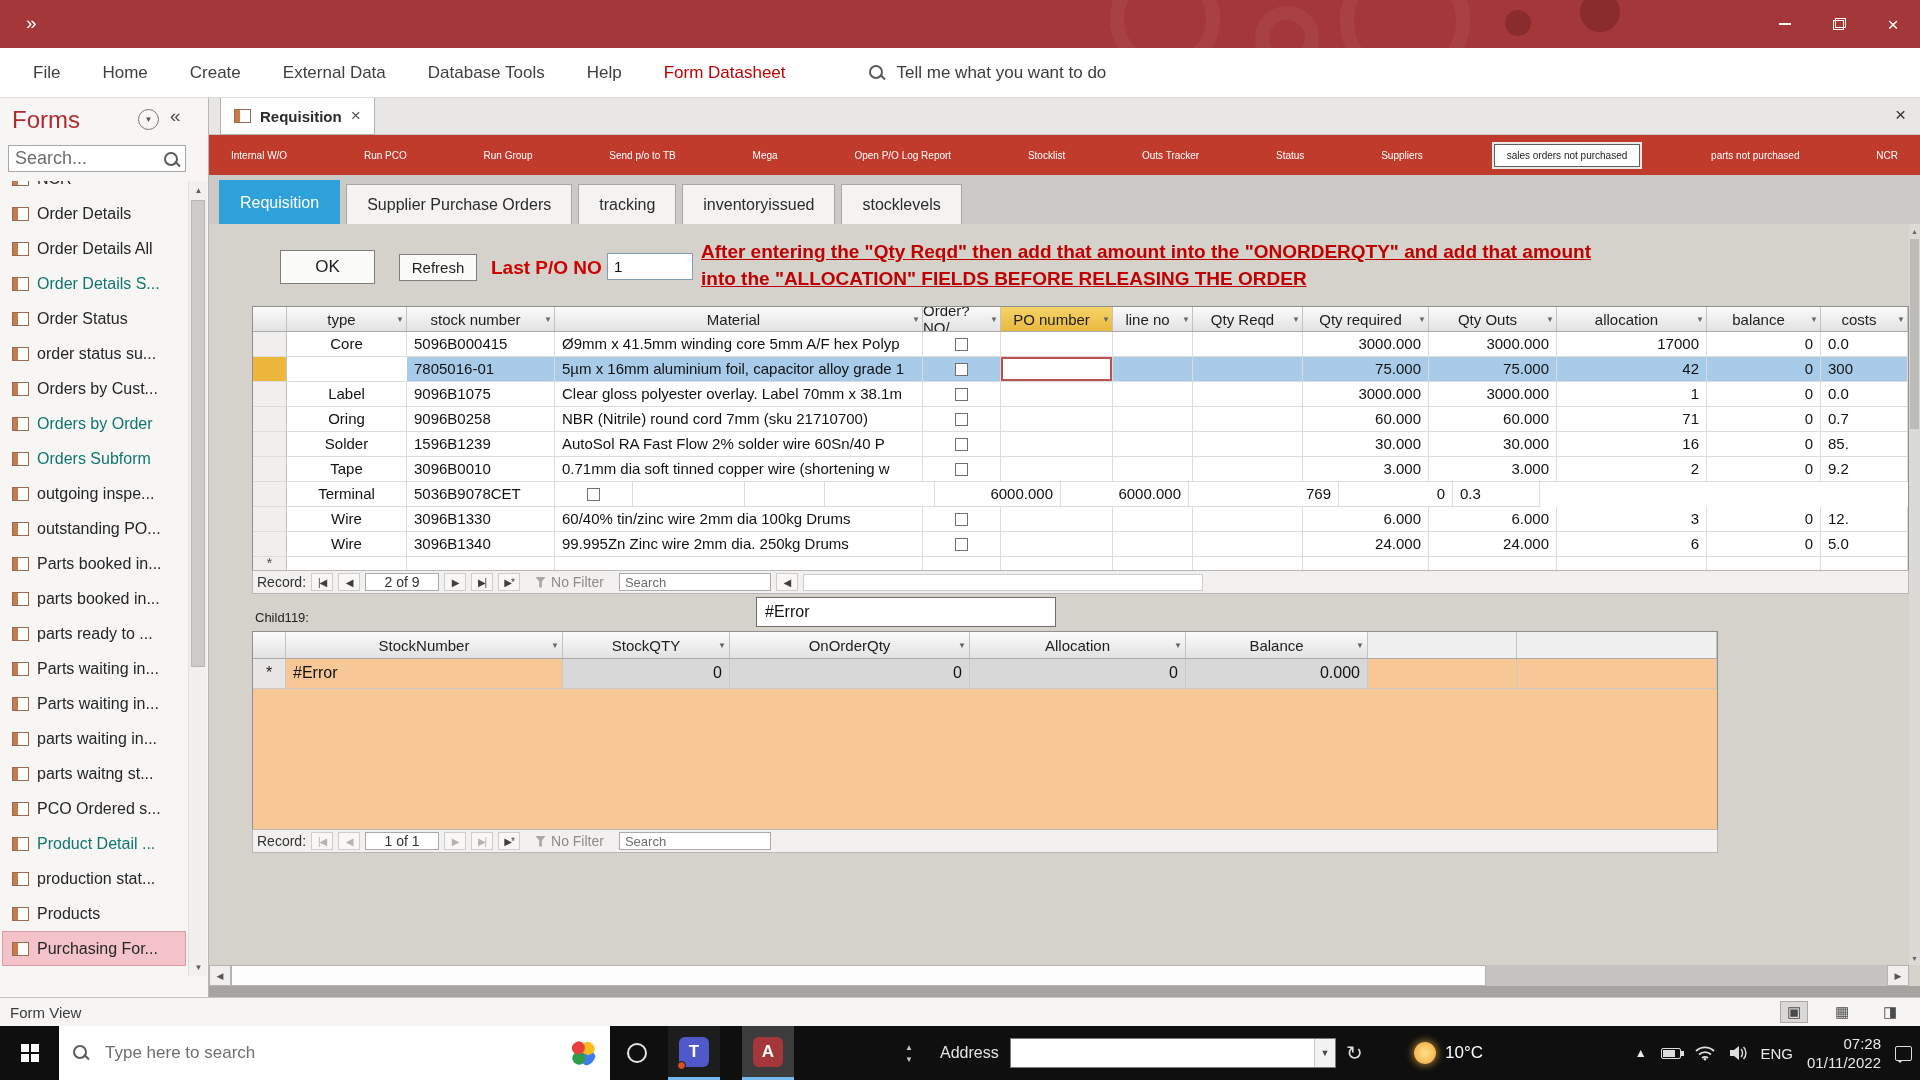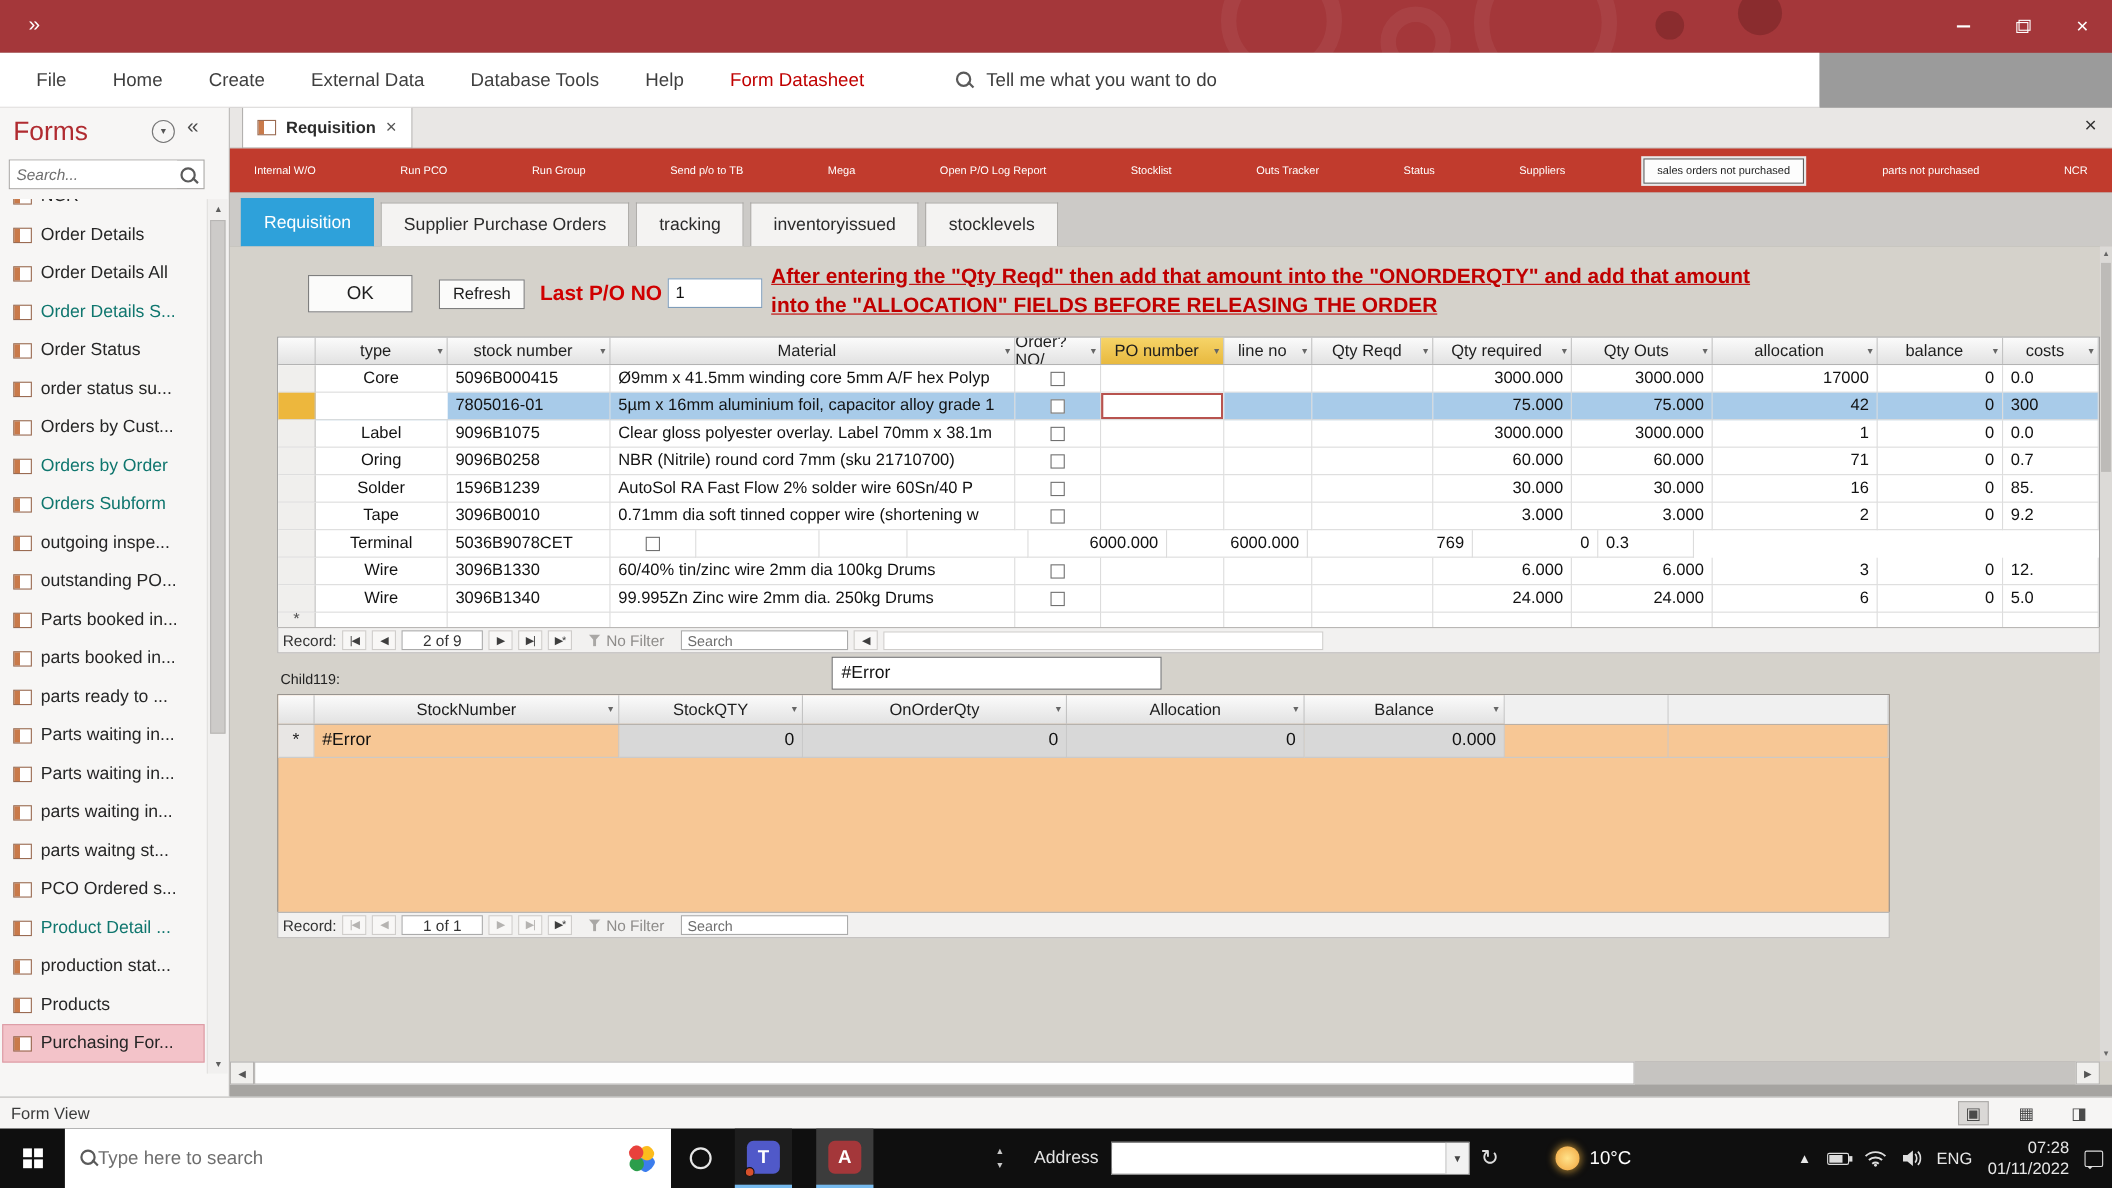--- a/index.html
+++ b/index.html
@@ -15,36 +15,36 @@
 .deco-dot{position:absolute;border-radius:50%;background:rgba(60,10,10,.25)}
 #win-controls{position:absolute;right:0;top:0;height:48px;display:flex}
 .win-btn{width:54px;height:48px;display:flex;align-items:center;justify-content:center}
 .ico-min{width:12px;height:2px;background:#fff}
 .ico-max{position:relative;width:13px;height:12px}
 .ico-max::before{content:"";position:absolute;left:0;bottom:0;width:9px;height:8px;border:1.5px solid #fff}
 .ico-max::after{content:"";position:absolute;right:0;top:0;width:9px;height:8px;border:1.5px solid #fff}
 .ico-close{font-size:19px;color:#fff;line-height:1}
 
 
-#menubar{position:absolute;left:0;top:48px;width:1654px;height:50px;background:#fff;border-bottom:1px solid #E0DEDC;display:flex;align-items:center;padding-left:12px;font-size:17px;color:#3F3F3F}
+#menubar{position:absolute;left:0;top:48px;width:1920px;height:50px;background:#fff;border-bottom:1px solid #E0DEDC;display:flex;align-items:center;padding-left:12px;font-size:17px;color:#3F3F3F}
 .menu-item{padding:0 21px;line-height:50px}
 .menu-item.active{color:#C00000}
 #tellme{display:flex;align-items:center;gap:12px;margin-left:62px;color:#3C3C3C}
 .mag{position:relative;width:16px;height:16px;display:inline-block}
 .mag::before{content:"";position:absolute;left:0;top:0;width:10px;height:10px;border:2px solid #5A5A5A;border-radius:50%}
 .mag::after{content:"";position:absolute;left:10px;top:11px;width:7px;height:2px;background:#5A5A5A;transform:rotate(45deg)}
 
 
 #sidebar{position:absolute;left:0;top:98px;width:209px;height:899px;background:#F7F6F5;border-right:1px solid #B9B7B5}
 #nav-header{position:relative;height:43px}
 #nav-title{position:absolute;left:12px;top:8px;font-size:24px;color:#B02B30}
 #nav-menu-btn{position:absolute;left:138px;top:11px;width:21px;height:21px;border:1.5px solid #767676;border-radius:50%;display:flex;align-items:center;justify-content:center;font-size:8px;color:#555}
 #nav-collapse{position:absolute;left:170px;top:7px;font-size:19px;color:#4A4A4A}
 #nav-search{position:absolute;left:8px;top:47px;width:178px;height:27px;background:#fff;border:1px solid #A9A7A5}
-#nav-search input{position:absolute;left:0;top:0;width:152px;height:25px;border:none;padding:0 6px;font-size:14px;font-style:italic;color:#1d4ed8}
+#nav-search input{position:absolute;left:0;top:0;width:152px;height:25px;border:none;padding:0 6px;font-size:18px;color:#1d4ed8}
 #nav-search .mag{position:absolute;right:5px;top:6px}
 #nav-list-clip{position:absolute;left:0;top:83px;width:188px;height:795px;overflow:hidden}
 #nav-list{margin-top:-20px}
 .nav-item{height:35px;display:flex;align-items:center;gap:8px;padding-left:9px;margin:0 2px;border:1px solid transparent;font-size:16px;color:#262626}
 .nav-item.dimmed{color:#0f766e}
 .nav-item.selected{background:#F3C3C9;border-color:#DB9AA3}
 .form-ico{flex:none;width:17px;height:14px;border:1px solid #9A6B52;background:linear-gradient(to right,#C97A4A 0 5px,#fff 5px)}
 #nav-scrollbar{position:absolute;left:188px;top:83px;width:19px;height:795px;background:#F1F0EF;border-left:1px solid #E2E0DE}
 .ns-btn{position:absolute;left:0;width:19px;height:18px;display:flex;align-items:center;justify-content:center;font-size:8px;color:#5E5E5E}
 .ns-btn.up{top:0}.ns-btn.ns-down{bottom:0}
@@ -137,21 +137,21 @@
 #status-label{margin-left:10px}
 #status-views{position:absolute;right:16px;top:3px;display:flex;gap:20px}
 .sv{width:28px;height:22px;display:flex;align-items:center;justify-content:center;font-size:15px;color:#4A4A4A;border:1px solid transparent}
 .sv.active{background:#DAD8D6;border-color:#ABA9A7}
 
 
 #taskbar{position:absolute;left:0;top:1026px;width:1920px;height:54px;background:#0F0F0F;color:#E8E8E8}
 #tb-start{position:absolute;left:0;top:0;width:59px;height:54px;display:flex;align-items:center;justify-content:center}
 .winlogo{display:grid;grid-template-columns:8px 8px;grid-template-rows:8px 8px;gap:2px}
 .winlogo i{background:#fff}
-#tb-search{position:absolute;left:59px;top:0;width:551px;height:54px;background:#fff;display:flex;align-items:center;padding:0 14px;gap:0}
+#tb-search{position:absolute;left:59px;top:0;width:551px;height:54px;background:#fff;display:flex;align-items:center;padding:0 14px;gap:16px}
 #tb-search input{flex:1;border:none;font-size:17px;color:#333;background:transparent}
 #cortana-swirl{flex:none;width:26px;height:26px;border-radius:50%;background:
  radial-gradient(circle at 32% 30%,#E8413C 0 6px,transparent 7px),
  radial-gradient(circle at 70% 32%,#FCBC1D 0 6px,transparent 7px),
  radial-gradient(circle at 34% 70%,#2C9E4B 0 6px,transparent 7px),
  radial-gradient(circle at 70% 70%,#3B7DED 0 7px,transparent 8px)}
 #tb-cortana{position:absolute;left:618px;top:0;width:38px;height:54px;display:flex;align-items:center;justify-content:center}
 .ring{width:20px;height:20px;border:2px solid #E6E6E6;border-radius:50%}
 .tb-app{position:absolute;top:0;width:52px;height:54px;display:flex;align-items:center;justify-content:center;border-bottom:3px solid #76B9ED;background:#1D1D1D}
 #tb-teams{left:668px}

